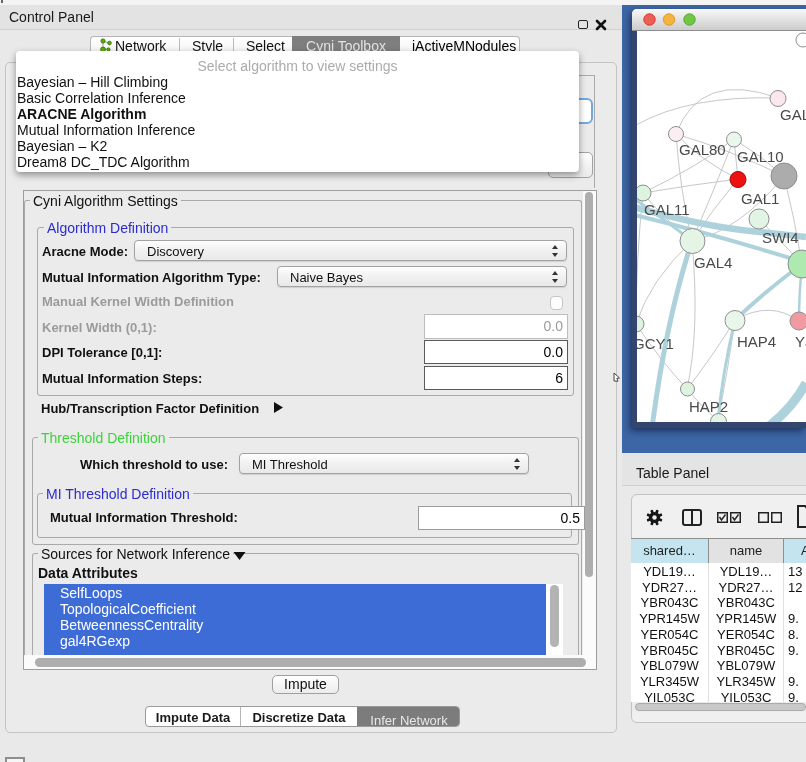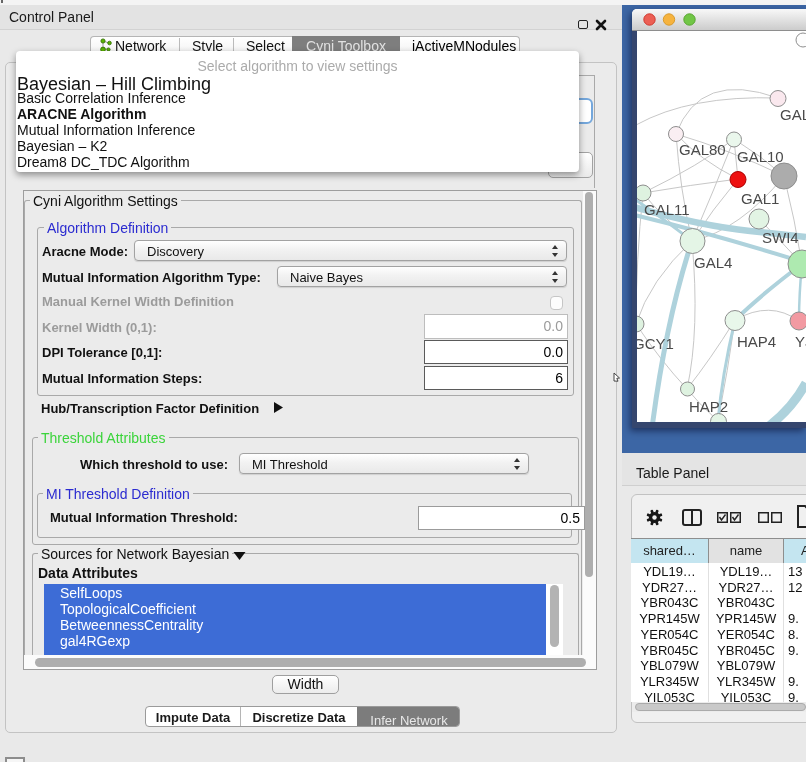--- a/index.html
+++ b/index.html
@@ -97,66 +97,66 @@
 
   <div class="abs lbl bold" style="left:42px; top:371px;">Mutual Information Steps:</div>
   <div class="field" style="left:424px; top:366px; width:144px; height:24px; border:1px solid #5a5a5a;">6</div>
 
   <div class="abs lbl bold" style="left:41px; top:401px;">Hub/Transcription Factor Definition</div>
   <svg class="abs" style="left:273px; top:401px;" width="11" height="13" viewBox="0 0 11 13">
       <path d="M1 1 L10 6.5 L1 12 Z" fill="#111"></path>
     </svg>
 
   <div class="abs groupbox" style="left:32px; top:437px; width:547px; height:108px;"></div>
-  <div class="abs" style="left:38px; top:430px; font-size:14px; color:#3bd43b; background:#ebebeb; padding:0 3px;">Threshold Attributes</div>
+  <div class="abs" style="left:38px; top:430px; font-size:14px; color:#3bd43b; background:#ebebeb; padding:0 3px;">Threshold Definition</div>
 
   <div class="abs lbl bold" style="left:80px; top:457px;">Which threshold to use:</div>
   <div class="combo" style="left:239px; top:453px; width:290px; height:21px;">
     <span class="ct">MI Threshold</span>
     <svg class="spin" viewBox="0 0 8 14">
         <path d="M1 5 L4 1 L7 5 Z M1 9 L4 13 L7 9 Z" fill="#333"></path>
       </svg>
   </div>
 
   <div class="abs groupbox" style="left:37px; top:493px; width:535px; height:45px;"></div>
   <div class="abs" style="left:43px; top:486px; font-size:14px; color:#2b2bd0; background:#ebebeb; padding:0 3px;">MI Threshold Definition</div>
   <div class="abs lbl bold" style="left:50px; top:510px;">Mutual Information Threshold:</div>
   <div class="field" style="left:418px; top:506px; width:167px; height:24px; border:1px solid #9b9b9b;">0.5</div>
 
   <div class="abs" style="left:32px; top:553px; width:547px; height:102px; border:1px solid #a9a9a9; border-bottom:none; border-radius:3px 3px 0 0;"></div>
-  <div class="abs" style="left:38px; top:546px; font-size:14px; color:#111; background:#ebebeb; padding:0 3px;">Sources for Network Bayesian</div>
+  <div class="abs" style="left:38px; top:546px; font-size:14px; color:#111; background:#ebebeb; padding:0 3px;">Sources for Network Inference</div>
   <svg class="abs" style="left:233px; top:551px;" width="13" height="10" viewBox="0 0 13 10">
       <path d="M0.5 1 L12.5 1 L6.5 9 Z" fill="#111"></path>
     </svg>
   <div class="abs" style="left:38px; top:565px; font-size:14px; font-weight:bold; color:#111;">Data Attributes</div>
 
   <div class="abs" style="left:44px; top:584px; width:519px; height:71px; background:#fff; overflow:hidden;">
     <div style="position:absolute; left:0; top:0; width:502px; height:71px; background:#3d6cd6;"></div>
     <div class="abs" style="left:16px; top:1px; font-size:14px; color:#fff;">SelfLoops</div>
     <div class="abs" style="left:16px; top:17px; font-size:14px; color:#fff;">TopologicalCoefficient</div>
     <div class="abs" style="left:16px; top:33px; font-size:14px; color:#fff;">BetweennessCentrality</div>
     <div class="abs" style="left:16px; top:49px; font-size:14px; color:#fff;">gal4RGexp</div>
     <div class="abs" style="left:506px; top:1px; width:9px; height:62px; background:#b3b3b3; border-radius:4.5px;"></div>
   </div>
 
-  <div class="abs" style="left:272px; top:675px; width:67px; height:19px; background:linear-gradient(#ffffff,#ececec); border:1px solid #9f9f9f; border-radius:5px; font-size:14px; color:#111; text-align:center; padding-top:0px;">Width</div>
+  <div class="abs" style="left:272px; top:675px; width:67px; height:19px; background:linear-gradient(#ffffff,#ececec); border:1px solid #9f9f9f; border-radius:5px; font-size:14px; color:#111; text-align:center; padding-top:0px;">Impute</div>
 
   <div class="abs" style="left:145px; top:706px; width:315px; height:21px; background:#fff; border:1px solid #9a9a9a; border-radius:4px; overflow:hidden;">
     <div class="abs" style="left:0; top:0; width:94px; height:21px; font-size:13px; font-weight:bold; color:#1a1a1a; text-align:center; padding-top:3px;">Impute Data</div>
     <div class="abs" style="left:94px; top:0; width:1px; height:21px; background:#b5b5b5;"></div>
     <div class="abs" style="left:95px; top:0; width:116px; height:21px; font-size:13px; font-weight:bold; color:#1a1a1a; text-align:center; padding-top:3px;">Discretize Data</div>
     <div class="abs" style="left:211px; top:0; width:104px; height:21px; background:#7c7c7c; font-size:13px; color:#e8e8e8; text-align:center; padding-top:6px;">Infer Network</div>
   </div>
 
   <div class="abs" style="left:5px; top:757px; width:20px; height:10px; background:#f6f6f6; border:2px solid #8d8d8d;"></div>
 </div>
 
 <div class="abs" style="left:16px; top:51px; width:563px; height:121px; background:#fff; border-radius:4px 4px 4px 4px; box-shadow:0 3px 7px rgba(0,0,0,0.4); z-index:30;">
   <div class="abs" style="left:0; top:7px; width:563px; height:16px; font-size:14px; color:#ababab; text-align:center;">Select algorithm to view settings</div>
-  <div class="abs" style="left:1px; top:23px; font-size:18px; color:#111;">Bayesian – Hill Climbing</div>
+  <div class="abs" style="left:1px; top:23px; font-size:14px; color:#111;">Bayesian – Hill Climbing</div>
   <div class="abs" style="left:1px; top:39px; font-size:14px; color:#111;">Basic Correlation Inference</div>
   <div class="abs" style="left:1px; top:55px; font-size:14px; color:#111; font-weight:bold;">ARACNE Algorithm</div>
   <div class="abs" style="left:1px; top:71px; font-size:14px; color:#111;">Mutual Information Inference</div>
   <div class="abs" style="left:1px; top:87px; font-size:14px; color:#111;">Bayesian – K2</div>
   <div class="abs" style="left:1px; top:103px; font-size:14px; color:#111;">Dream8 DC_TDC Algorithm</div>
 </div>
 
 <svg class="abs" style="left:613px; top:372px; z-index:40;" width="8" height="10" viewBox="0 0 8 10">
   <path d="M1 9 L1 1 L6.5 6 L3.8 6.3 L5 9.2 Z" fill="#fff" stroke="#444" stroke-width="1"></path>
 </svg>

